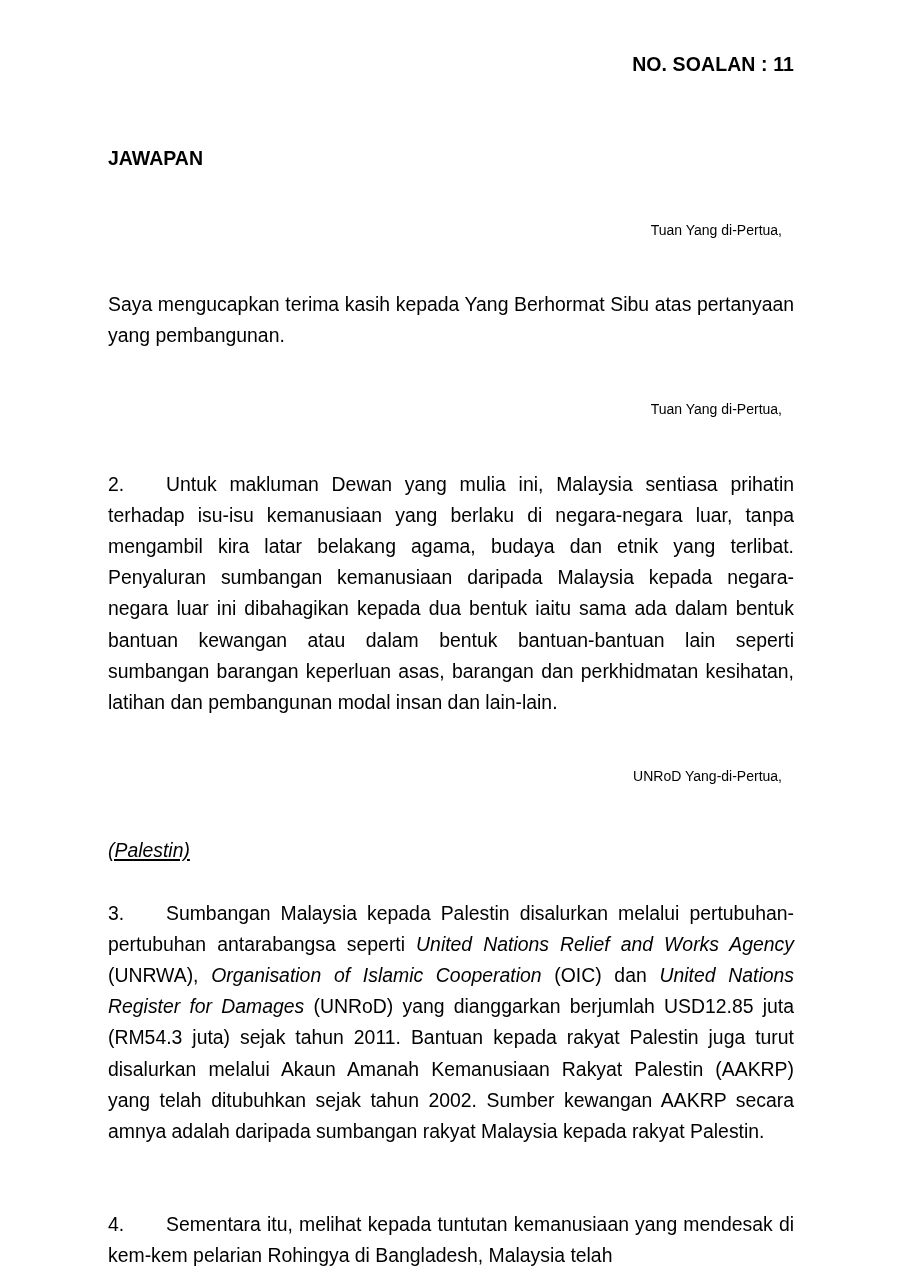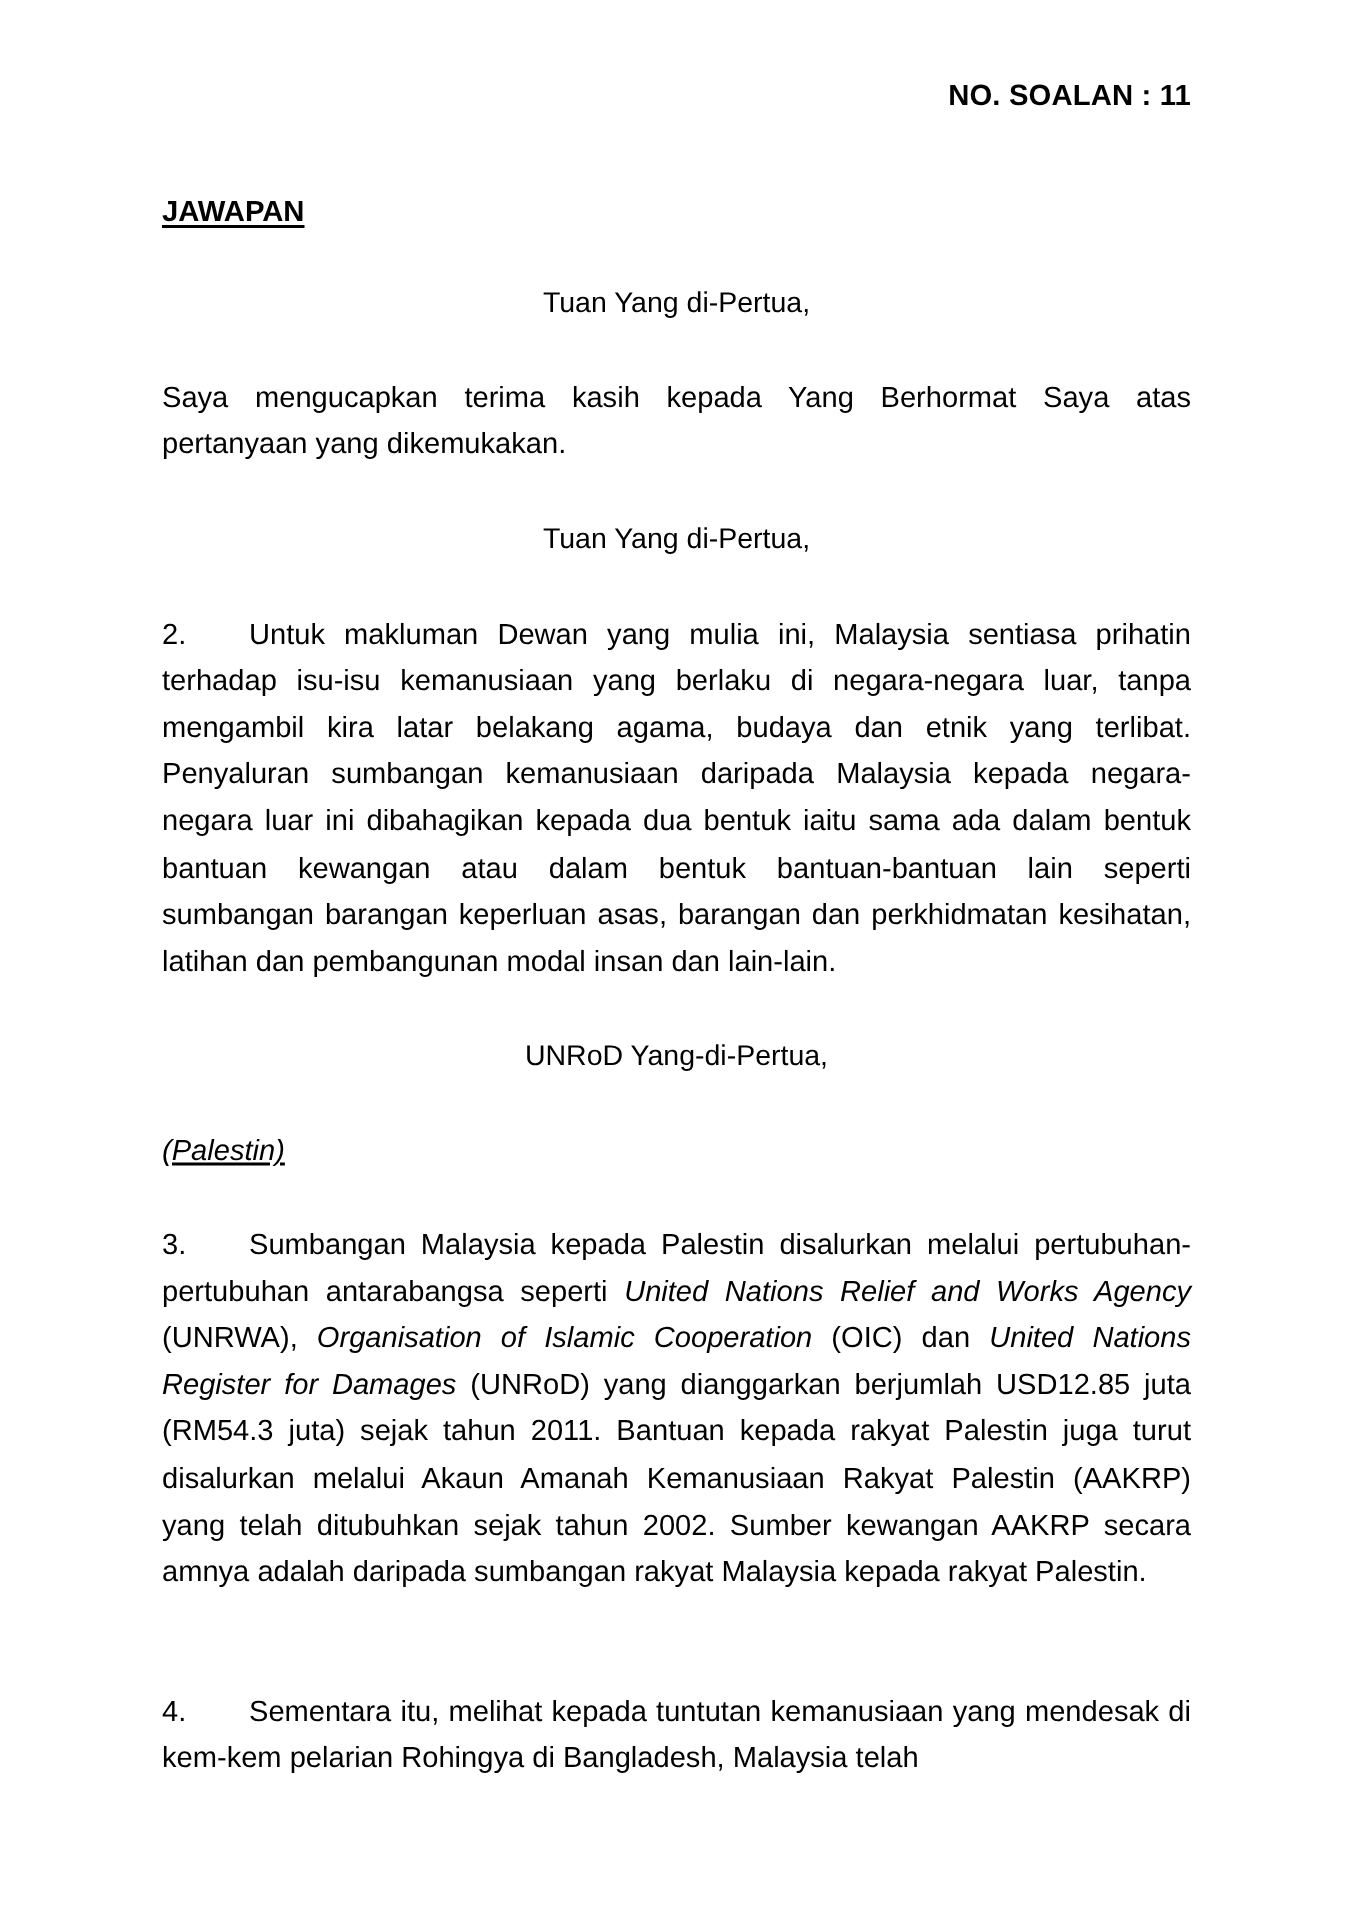--- a/index.html
+++ b/index.html
@@ -29,42 +29,41 @@
     font-weight: bold;
     font-size: 19.5px;
     letter-spacing: 0.1px;
     padding-top: 53px;
     line-height: 1.2;
     white-space: pre;
   }
   .section-title {
     font-weight: bold;
     font-size: 19.5px;
-    text-decoration: underline;
     text-underline-offset: 3px;
     text-decoration-thickness: 2px;
-    margin-top: 52px;
+    margin-top: 69px;
     line-height: 1.35;
   }
   p.body-text {
     font-size: 19.4px;
     line-height: 31.2px;
     text-align: justify;
     text-justify: inter-word;
     margin: 0;
     padding: 0;
     hyphens: none;
     word-spacing: 0px;
   }
   .gap-std { height: 31px; }
   .salutation {
-    font-size: 19px;
+    font-size: 14px;
     line-height: 31.2px;
-    margin: 1px;
-    text-align: center;
+    margin: 12px;
+    text-align: right;
   }
   .sub-heading {
     font-size: 19.4px;
     line-height: 31.2px;
     margin: 0;
     font-style: italic;
     text-decoration: underline;
     text-underline-offset: 2px;
     text-decoration-thickness: 1.5px;
     display: inline-block;
@@ -82,21 +81,21 @@
     <div class="doc-header">NO. SOALAN : 11</div>
 
     <div class="section-title">JAWAPAN</div>
 
     <div class="gap-std"></div>
 
     <p class="salutation">Tuan Yang di-Pertua,</p>
 
     <div class="gap-std"></div>
 
-    <p class="body-text">Saya mengucapkan terima kasih kepada Yang Berhormat Saya atas pertanyaan yang dikemukakan.</p>
+    <p class="body-text">Saya mengucapkan terima kasih kepada Yang Berhormat Sibu atas pertanyaan yang pembangunan.</p>
 
     <div class="gap-std"></div>
 
     <p class="salutation">Tuan Yang di-Pertua,</p>
 
     <div class="gap-std"></div>
 
     <p class="body-text"><span class="num-indent">2.</span><span>Untuk makluman Dewan yang mulia ini, Malaysia sentiasa prihatin terhadap isu-isu kemanusiaan yang berlaku di negara-negara luar, tanpa mengambil kira latar belakang agama, budaya dan etnik yang terlibat. Penyaluran sumbangan kemanusiaan daripada Malaysia kepada negara-negara luar ini dibahagikan kepada dua bentuk iaitu sama ada dalam bentuk bantuan kewangan atau dalam bentuk bantuan-bantuan lain seperti sumbangan barangan keperluan asas, barangan dan perkhidmatan kesihatan, latihan dan pembangunan modal insan dan lain-lain.</span></p>
 
     <div class="gap-std"></div>

